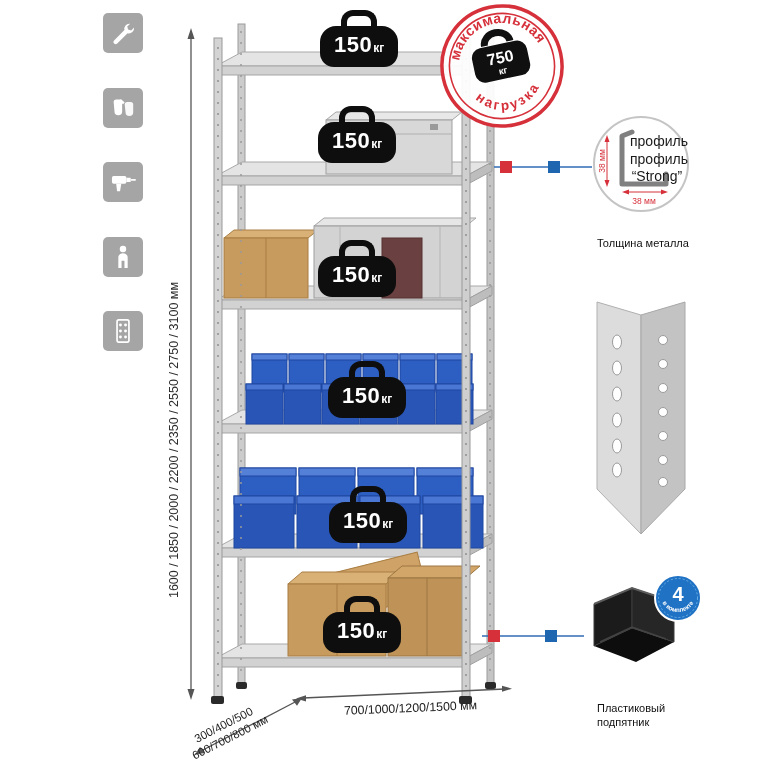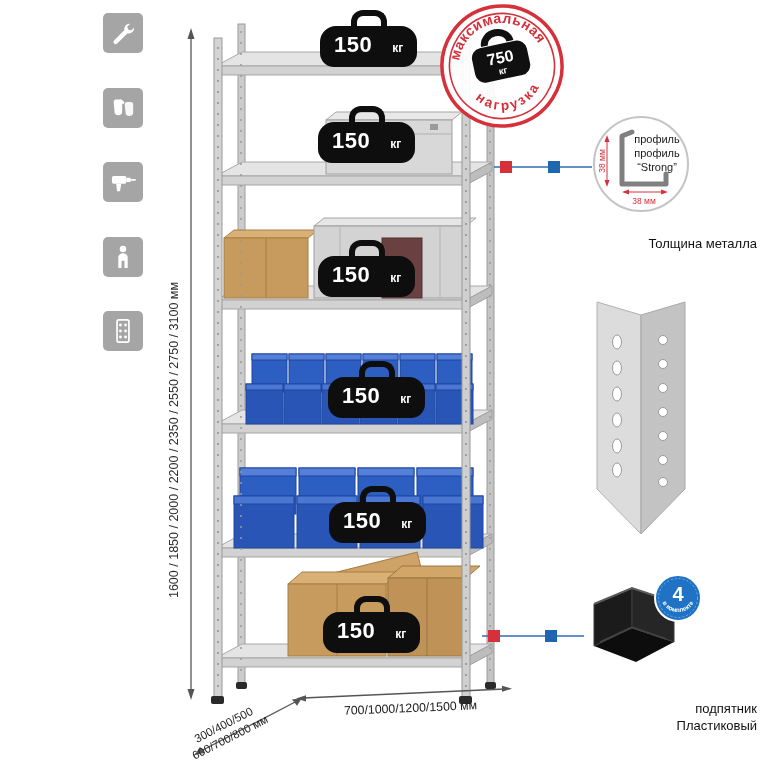--- a/index.html
+++ b/index.html
@@ -4,27 +4,27 @@
 <style>
   html,body{margin:0;padding:0;background:#ffffff;font-family:"Liberation Sans",sans-serif;}
   .canvas{position:relative;width:765px;height:765px;background:#fff;overflow:hidden;}
   .abs{position:absolute;}
   svg{display:block;}
   
   .icon-box{width:40px;height:40px;background:#a5a5a5;border-radius:5px;display:flex;align-items:center;justify-content:center;}
   
   .kettle{display:flex;flex-direction:column;align-items:center;z-index:6;}
   .k-handle{width:24px;height:12px;border:6px solid #0e0e0e;border-bottom:none;border-radius:12px 12px 2px 2px;}
-  .k-body{margin-top:-2px;background:#0e0e0e;color:#fff;border-radius:16px 16px 14px 14px;padding:6px 14px 9px;display:flex;align-items:baseline;gap:20px;}
+  .k-body{margin-top:-2px;background:#0e0e0e;color:#fff;border-radius:16px 16px 14px 14px;padding:6px 14px 9px;display:flex;align-items:baseline;gap:1px;}
   .k-num{font-size:22px;font-weight:bold;letter-spacing:.5px;}
   .k-unit{font-size:12px;font-weight:bold;}
   
-  .p-label{font-size:11px;line-height:1.25;text-align:center;color:#1a1a1a;z-index:7;}
+  .p-label{font-size:14px;line-height:1.25;text-align:center;color:#1a1a1a;z-index:7;}
   .red-dim{color:#d6313b;font-size:8.5px;text-align:center;z-index:7;}
-  .caption{font-size:13px;line-height:1.3;text-align:right;color:#111;z-index:7;}
+  .caption{font-size:11px;line-height:1.3;text-align:left;color:#111;z-index:7;}
   .dim-label{color:#222;text-align:center;z-index:7;}
   .vlabel{white-space:nowrap;font-size:12.5px;color:#2b2b2b;z-index:7;}
 </style>
 </head>
 <body>
 
 <div class="canvas">
 
   <svg class="abs" width="765" height="765" viewBox="0 0 765 765" style="left:0;top:0;z-index:1">
 
@@ -337,22 +337,22 @@
   <svg class="abs" width="52" height="52" viewBox="0 0 52 52" style="left:652px;top:572px;z-index:8">
     <circle cx="26" cy="26" r="23" fill="#1f72c4" stroke="#ffffff" stroke-width="2"></circle>
     <circle cx="26" cy="26" r="19.5" fill="none" stroke="#6db1e8" stroke-width="1" stroke-dasharray="2 2"></circle>
     <text x="26" y="29" text-anchor="middle" fill="#ffffff" font-size="20" font-weight="bold">4</text>
     <path id="kitArc" d="M9,28 A18,18 0 0 0 43,28" fill="none"></path>
     <text font-size="6.3" fill="#ffffff" font-weight="bold">
       <textPath href="#kitArc" startOffset="50%" text-anchor="middle">в комплекте</textPath>
     </text>
   </svg>
   <div class="abs caption" style="left:597px;top:701px;width:160px">
+    <div>Пластиковый</div>
     <div>подпятник</div>
-    <div>Пластиковый</div>
   </div>
 
   <div class="abs vlabel" style="left:174px;top:440px;transform:translate(-50%,-50%) rotate(-90deg)">1600 / 1850 / 2000 / 2200 / 2350 / 2550 / 2750 / 3100 мм</div>
   <div class="abs dim-label" style="left:318px;top:701px;width:185px;font-size:12.3px;transform:rotate(-2.4deg)">700/1000/1200/1500 мм</div>
   <div class="abs dim-label" style="left:163px;top:717px;width:128px;font-size:11.5px;line-height:1.25;transform:rotate(-27deg)">
     <div>300/400/500</div>
     <div>600/700/800 мм</div>
   </div>
 
 </div>

